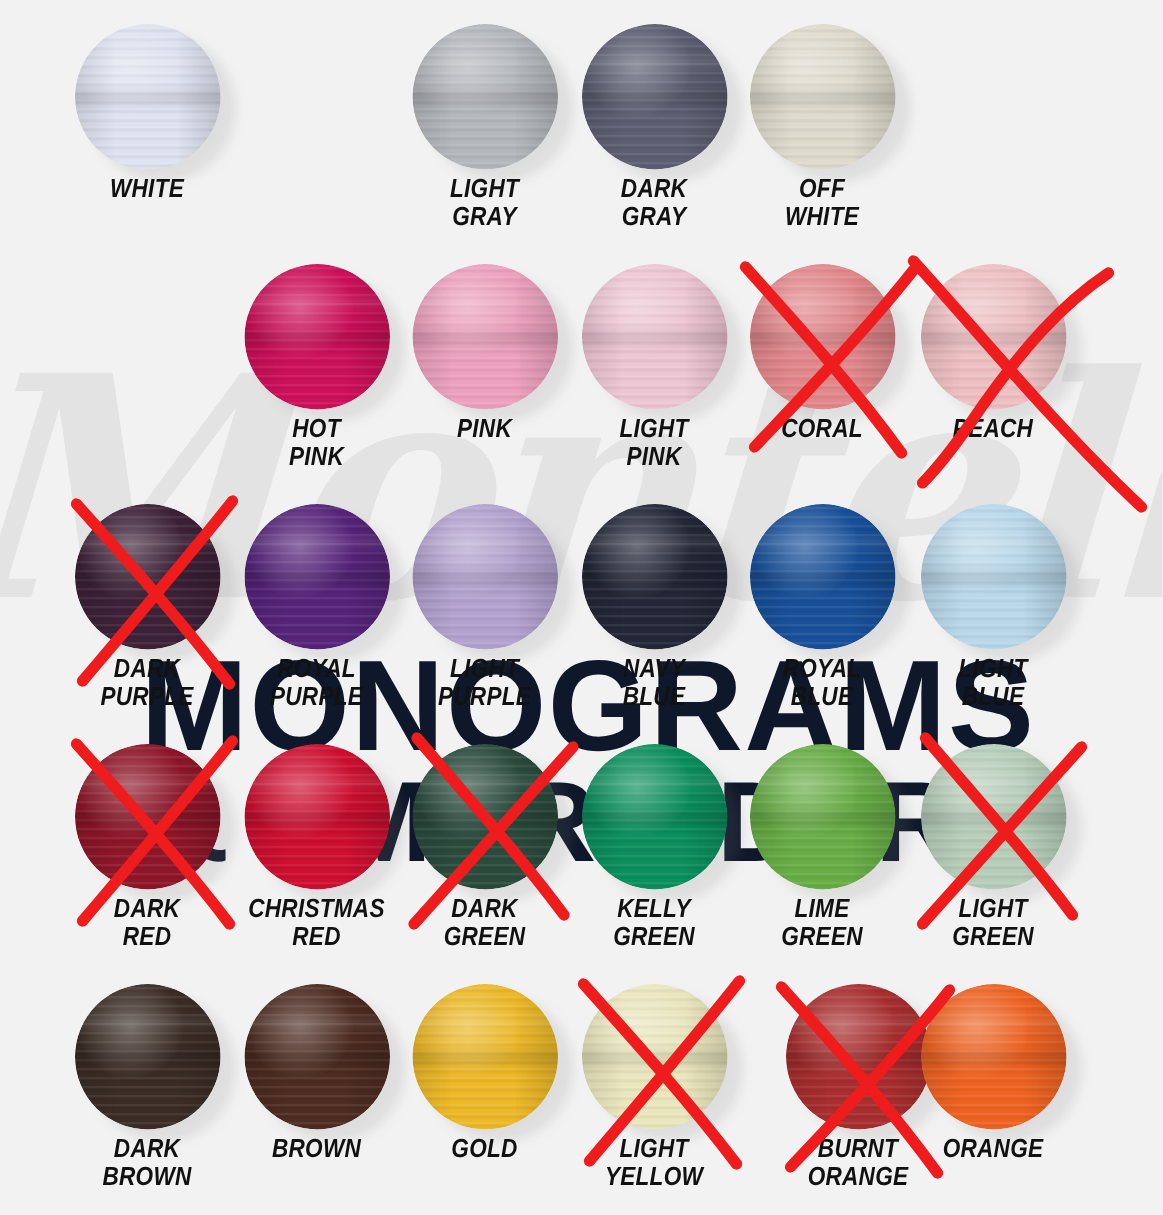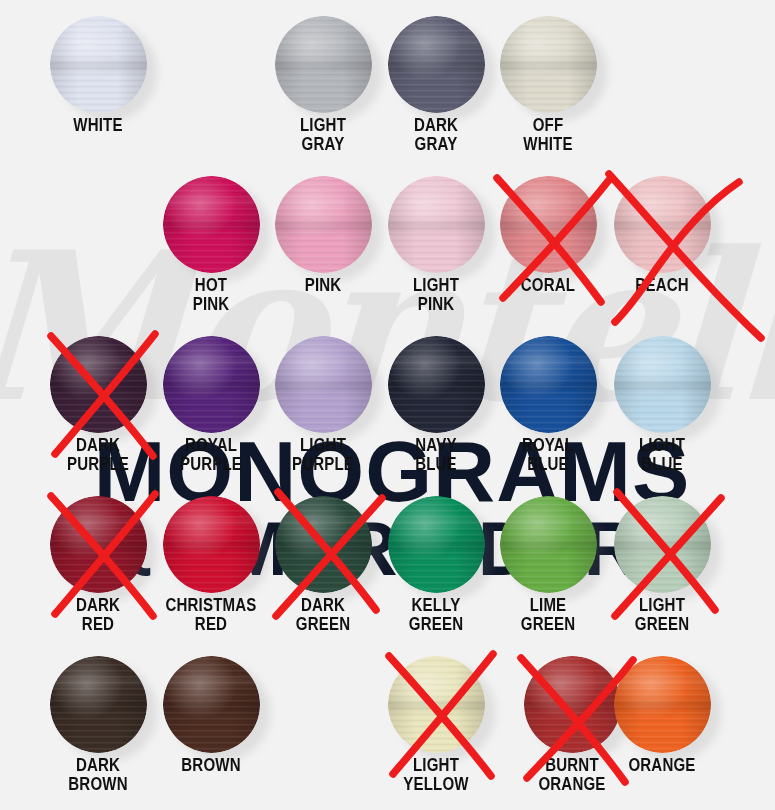--- a/index.html
+++ b/index.html
@@ -69,20 +69,21 @@
     left: 0; top: 0;
     width: 775px;
     height: 810px;
     z-index: 2;
   }
   .row {
     position: absolute;
     left: 0;
     width: 775px;
     height: 160px;
+    font-style: italic;
   }
   .cell {
     position: absolute;
     width: 112px;
     height: 160px;
     top: 0;
   }
   .spool-wrap {
     position: absolute;
     left: 50%;
@@ -559,20 +560,33 @@
             <div class="spool">
               <div class="base" style="background: rgb(77, 44, 33);"></div>
               <div class="bands"></div>
               <div class="seam2"></div>
               <div class="seam"></div>
               <div class="shade"></div>
             </div>
           </div>
           <div class="label">BROWN</div>
         </div>
+        <div class="cell" style="left: 267px;">
+          <div class="spool-wrap">
+            <div class="shadow"></div>
+            <div class="spool">
+              <div class="base" style="background: rgb(237, 185, 40);"></div>
+              <div class="bands"></div>
+              <div class="seam2"></div>
+              <div class="seam"></div>
+              <div class="shade"></div>
+            </div>
+          </div>
+          <div class="label">GOLD</div>
+        </div>
         <div class="cell" style="left: 380px;">
           <div class="spool-wrap">
             <div class="shadow"></div>
             <div class="spool">
               <div class="base" style="background: rgb(234, 230, 189);"></div>
               <div class="bands"></div>
               <div class="seam2"></div>
               <div class="seam"></div>
               <div class="shade"></div>
             </div>

